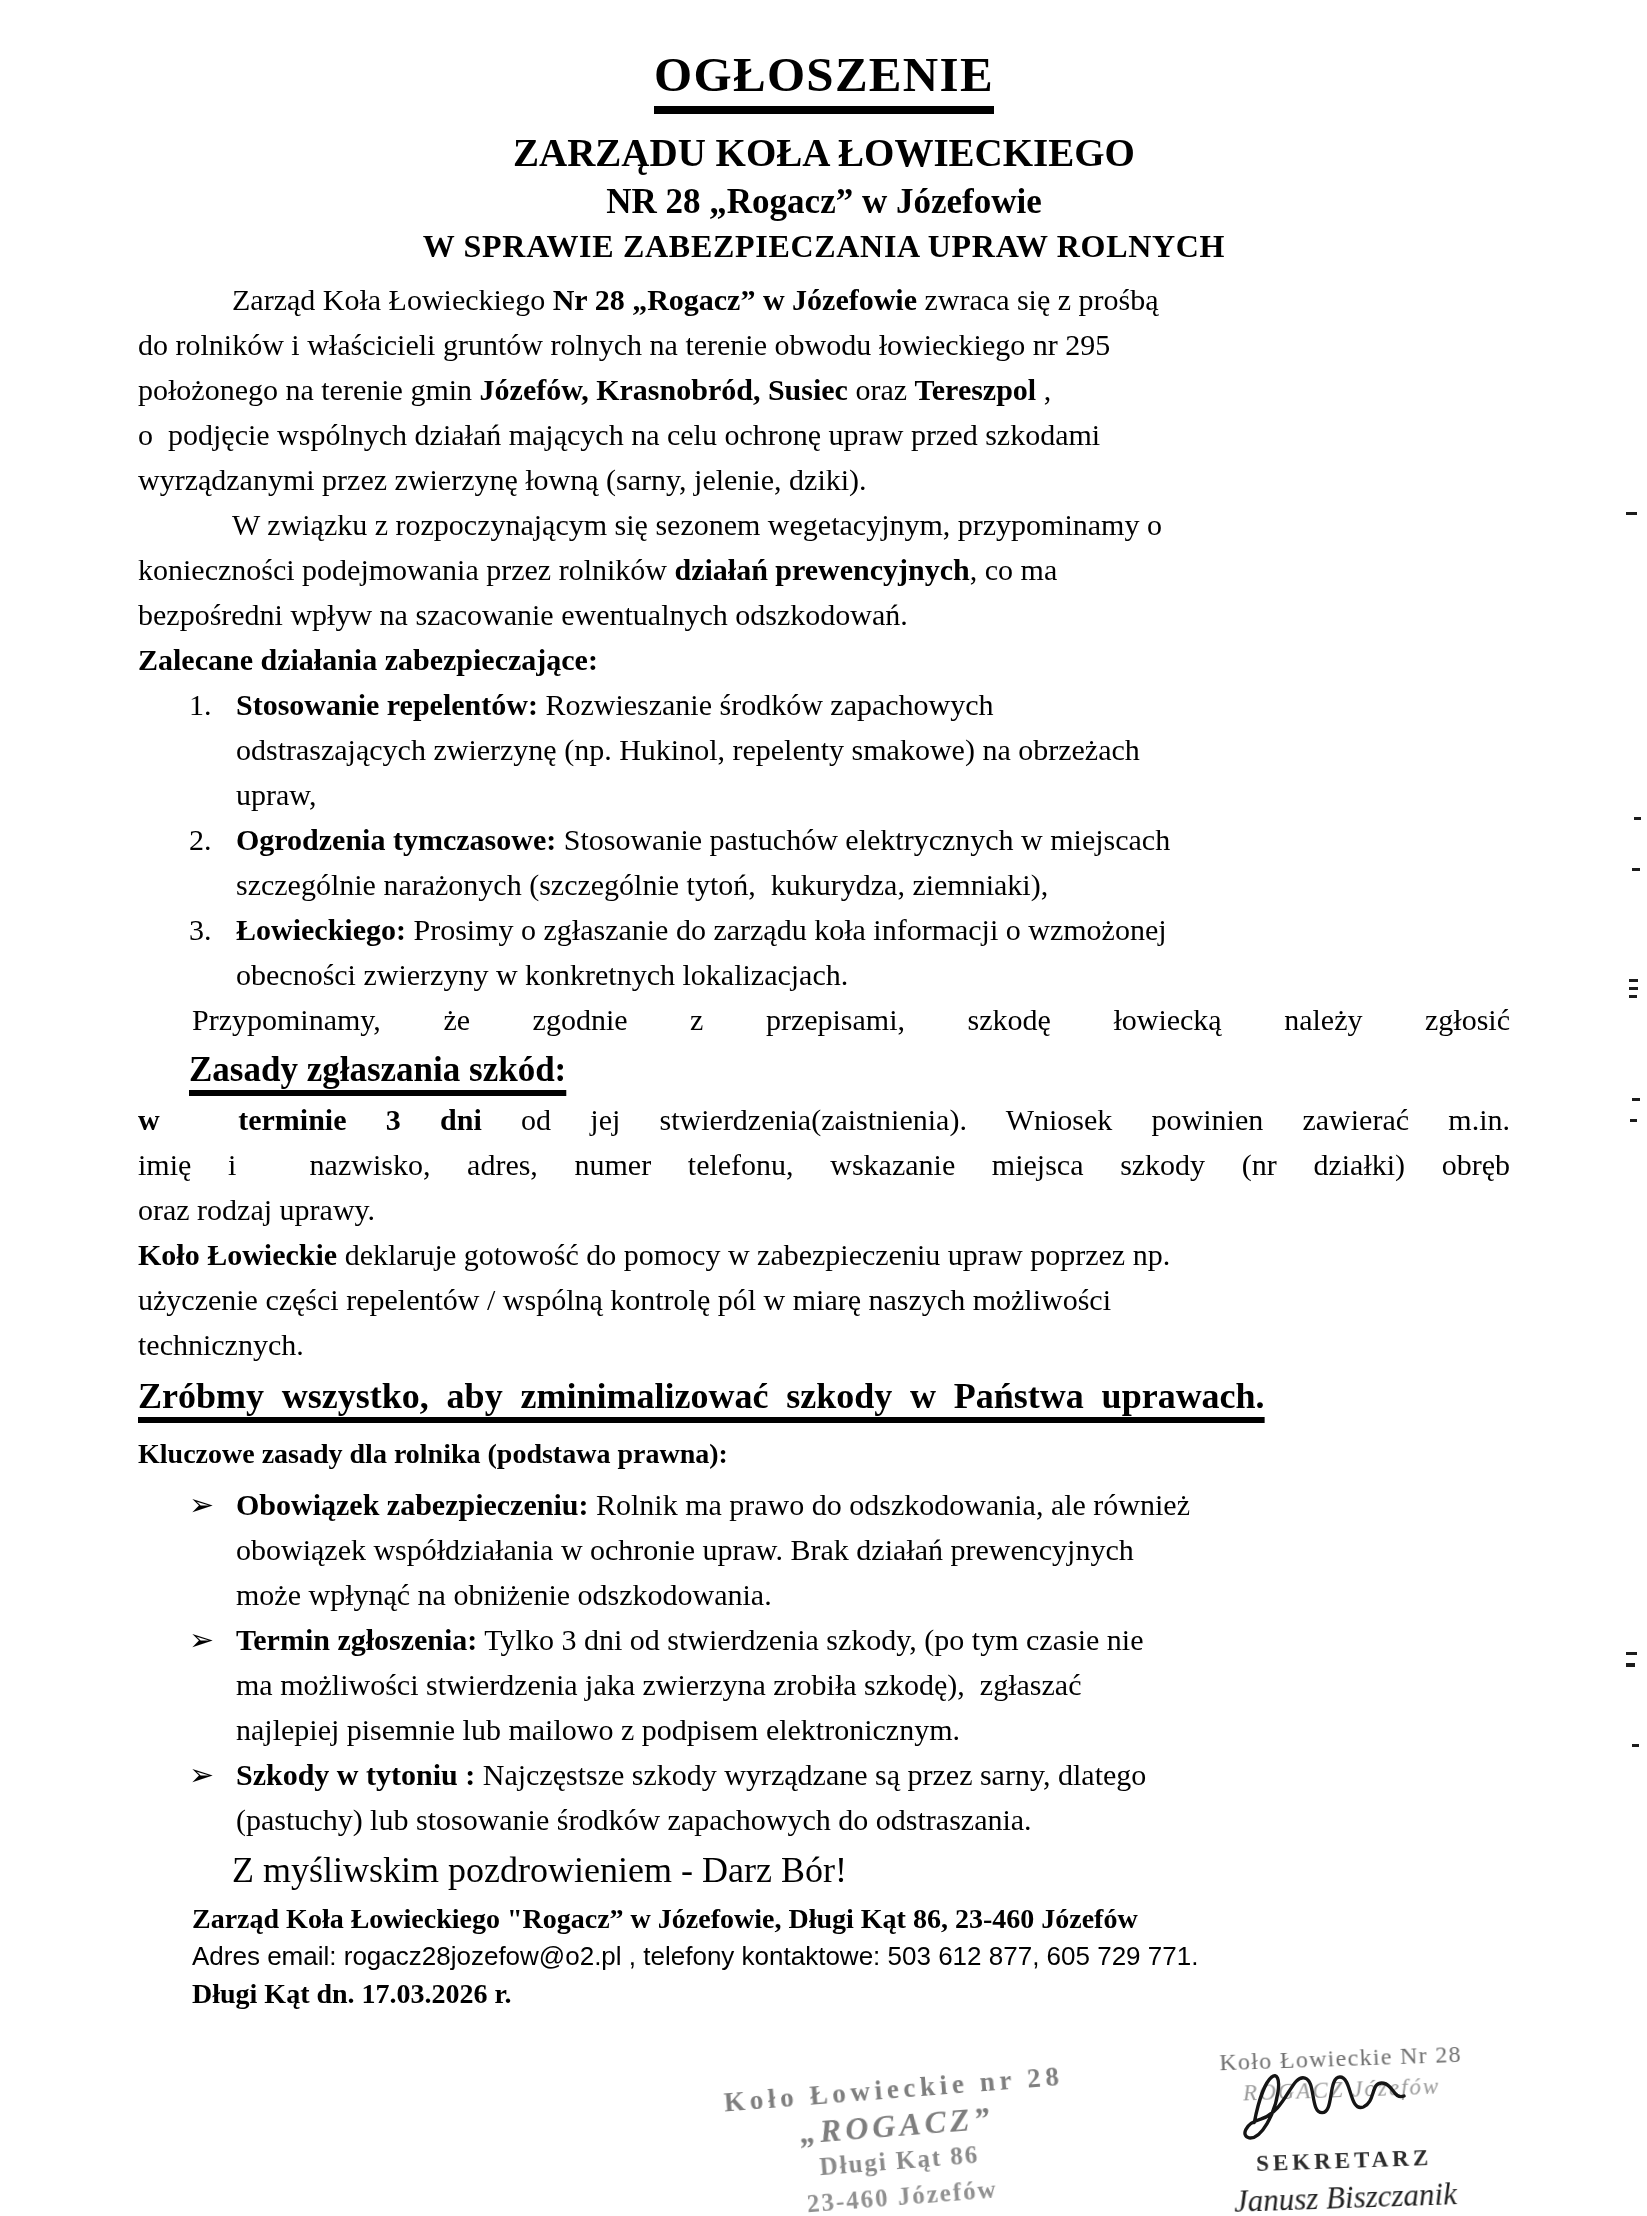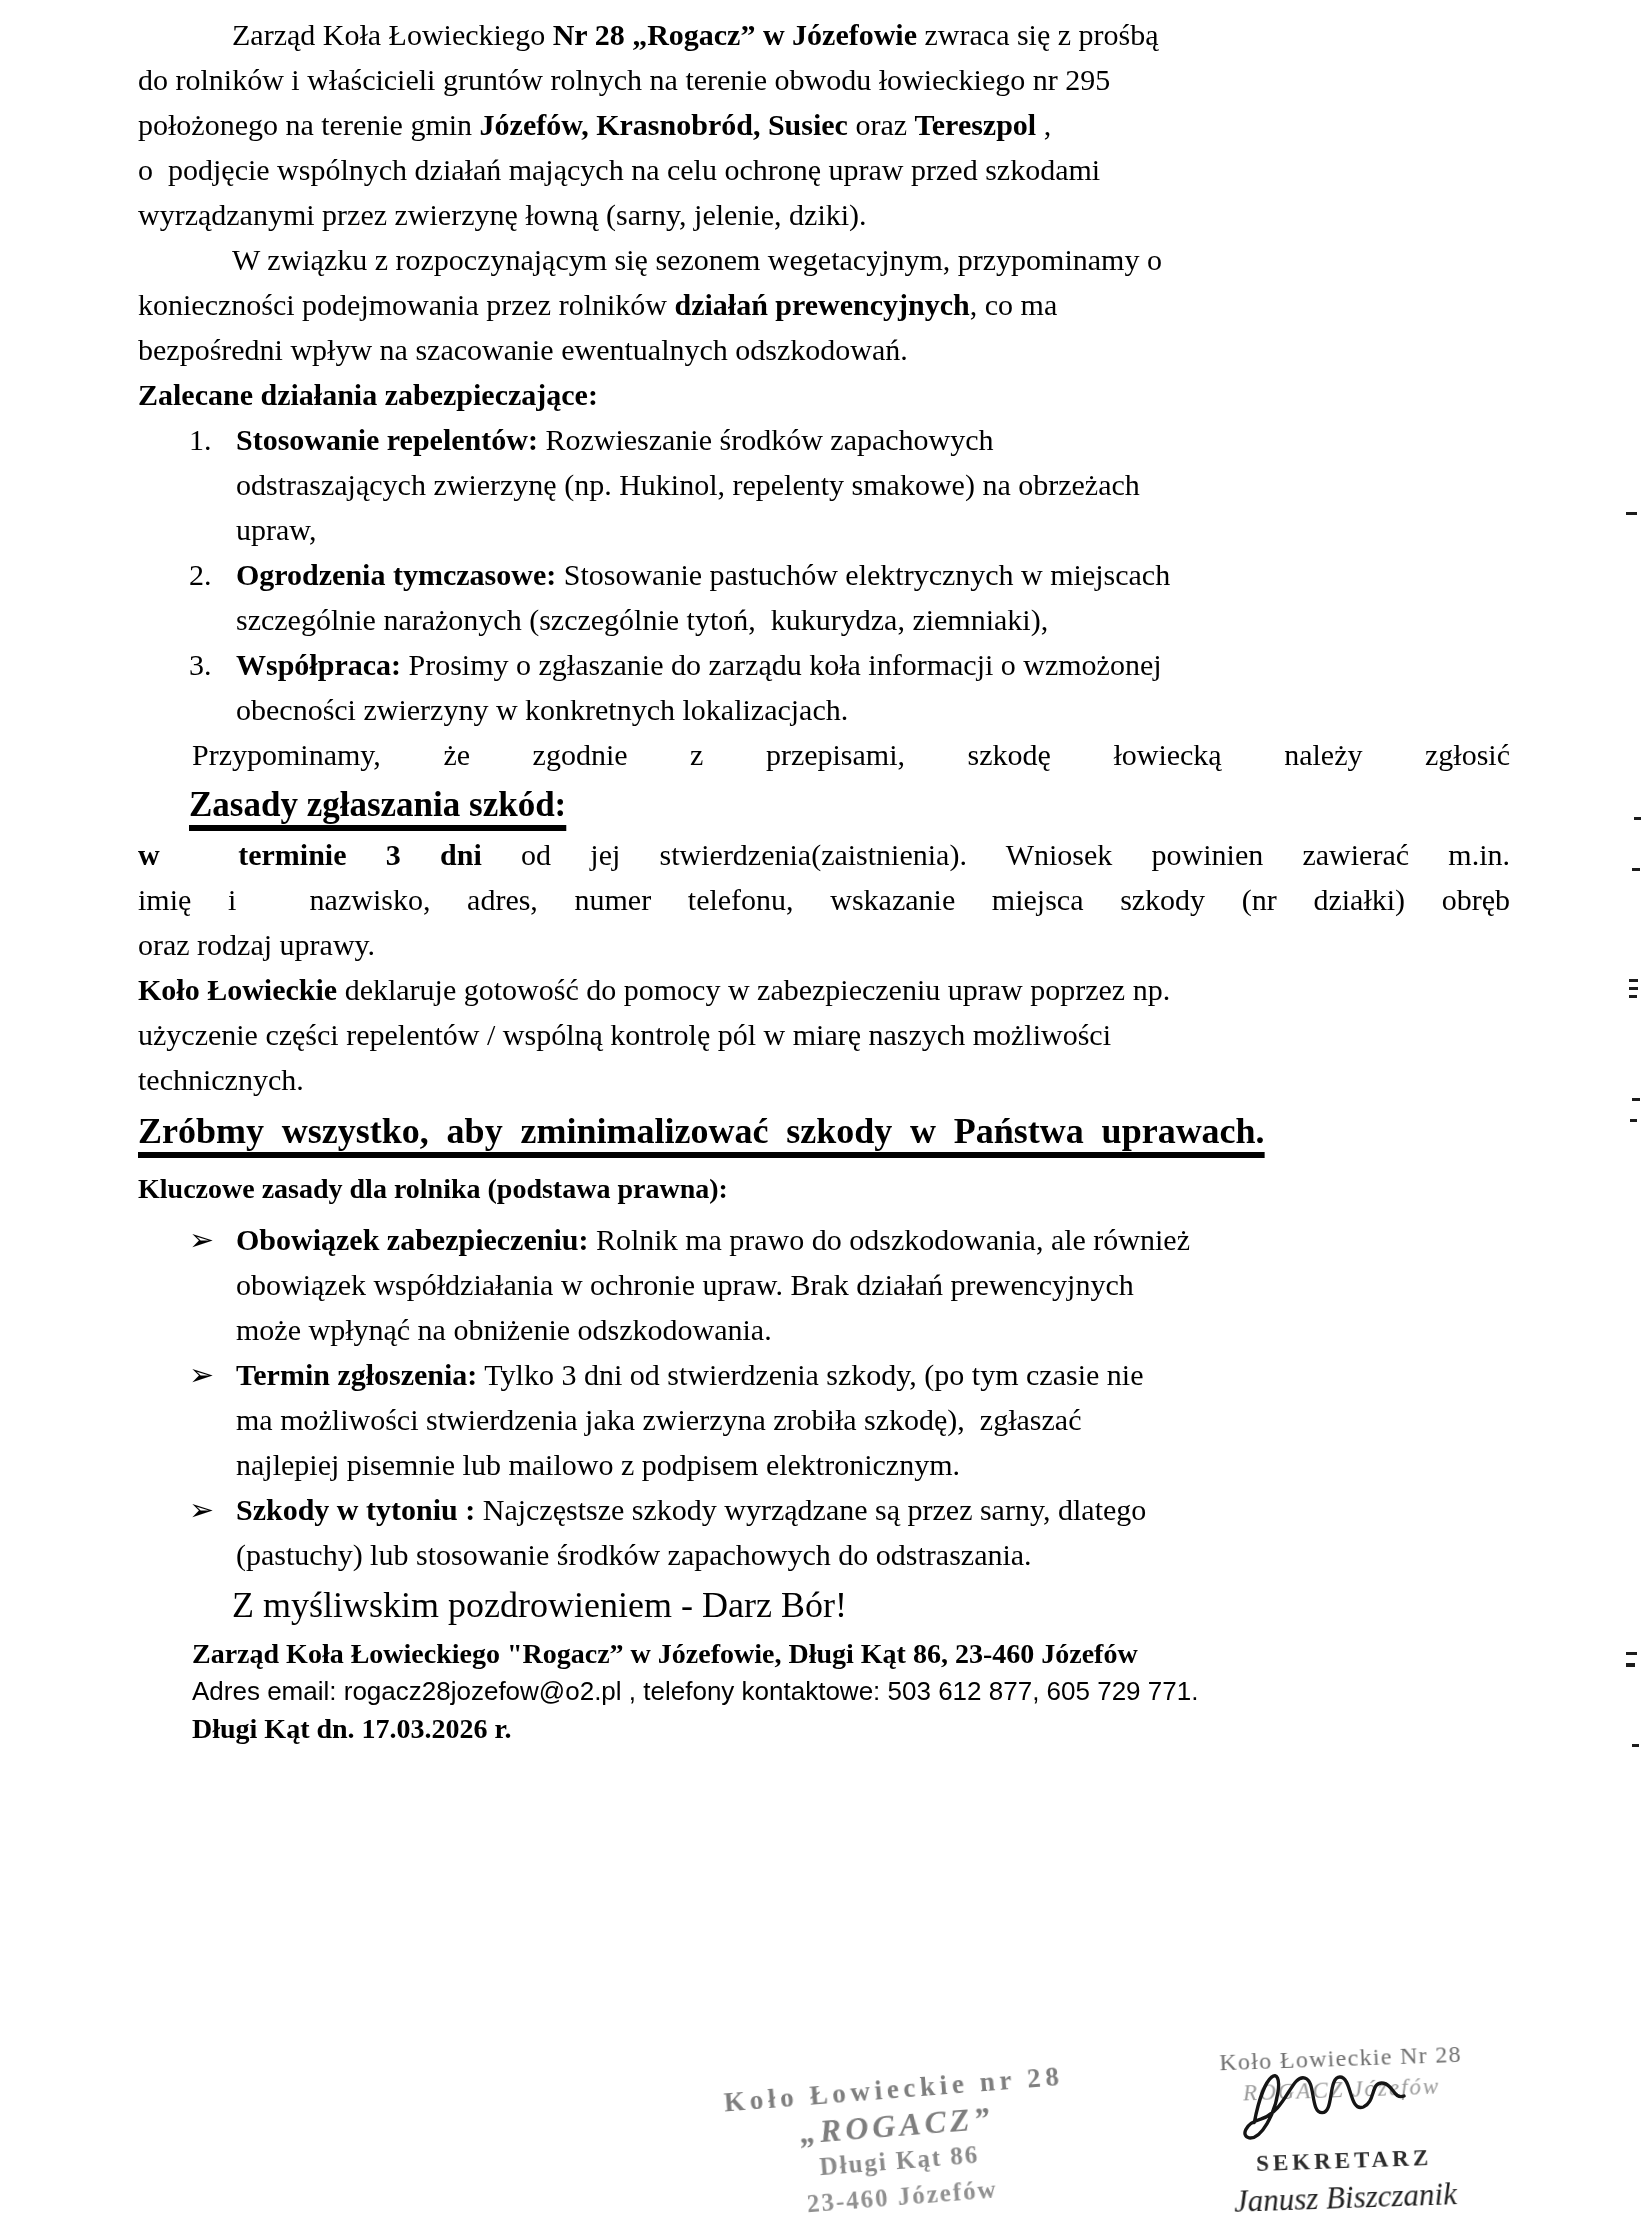--- a/index.html
+++ b/index.html
@@ -45,37 +45,43 @@
   .sr-name { font-size:31px; color:#1f1f1f; font-style:italic; margin-top:5.4px; }
   .signature { position:absolute; left:1229px; top:2050px; transform:rotate(-6deg); }
   
   .artifact { position:absolute; background:#1c1c1c; }
 </style>
 </head>
 <body>
 
 <div class="page">
 
+  <div class="header">
+    <div><span class="doc-title">OGŁOSZENIE</span></div>
+    <div class="h2">ZARZĄDU KOŁA ŁOWIECKIEGO</div>
+    <div class="h3">NR 28 „Rogacz” w Józefowie</div>
+    <div class="h4">W SPRAWIE ZABEZPIECZANIA UPRAW ROLNYCH</div>
+  </div>
 
   <div class="doc-body">
       <div class="tl" style="padding-left: 94px;"><span>Zarząd Koła Łowieckiego </span><span class="b">Nr 28 „Rogacz” w Józefowie</span><span> zwraca się z prośbą</span></div>
       <div class="tl"><span>do rolników i właścicieli gruntów rolnych na terenie obwodu łowieckiego nr 295</span></div>
       <div class="tl"><span>położonego na terenie gmin </span><span class="b">Józefów, Krasnobród, Susiec</span><span> oraz </span><span class="b">Tereszpol</span><span> ,</span></div>
       <div class="tl"><span>o&nbsp; podjęcie wspólnych działań mających na celu ochronę upraw przed szkodami</span></div>
       <div class="tl"><span>wyrządzanymi przez zwierzynę łowną (sarny, jelenie, dziki).</span></div>
       <div class="tl" style="padding-left: 94px;"><span>W związku z rozpoczynającym się sezonem wegetacyjnym, przypominamy o</span></div>
       <div class="tl"><span>konieczności podejmowania przez rolników </span><span class="b">działań prewencyjnych</span><span>, co ma</span></div>
       <div class="tl"><span>bezpośredni wpływ na szacowanie ewentualnych odszkodowań.</span></div>
       <div class="tl"><span class="b">Zalecane działania zabezpieczające:</span></div>
       <div class="tl" style="padding-left: 51px;"><span class="marker">1.</span><span class="b">Stosowanie repelentów:</span><span> Rozwieszanie środków zapachowych</span></div>
       <div class="tl" style="padding-left: 98px;"><span>odstraszających zwierzynę (np. Hukinol, repelenty smakowe) na obrzeżach</span></div>
       <div class="tl" style="padding-left: 98px;"><span>upraw,</span></div>
       <div class="tl" style="padding-left: 51px;"><span class="marker">2.</span><span class="b">Ogrodzenia tymczasowe:</span><span> Stosowanie pastuchów elektrycznych w miejscach</span></div>
       <div class="tl" style="padding-left: 98px;"><span>szczególnie narażonych (szczególnie tytoń,&nbsp; kukurydza, ziemniaki),</span></div>
-      <div class="tl" style="padding-left: 51px;"><span class="marker">3.</span><span class="b">Współpraca:</span><span> Prosimy o zgłaszanie do zarządu koła informacji o wzmożonej</span></div>
+      <div class="tl" style="padding-left: 51px;"><span class="marker">3.</span><span class="b">Łowieckiego:</span><span> Prosimy o zgłaszanie do zarządu koła informacji o wzmożonej</span></div>
       <div class="tl" style="padding-left: 98px;"><span>obecności zwierzyny w konkretnych lokalizacjach.</span></div>
       <div class="tl just" style="padding-left: 54px;"><span>Przypominamy, że zgodnie z przepisami, szkodę łowiecką należy zgłosić</span></div>
       <div class="tl" style="padding-left: 51px; font-size: 35px; line-height: 55px;"><span class="b u">Zasady zgłaszania szkód:</span></div>
       <div class="tl just"><span class="b">w&nbsp; terminie 3 dni</span><span> od jej stwierdzenia(zaistnienia). Wniosek powinien zawierać m.in.</span></div>
       <div class="tl just"><span>imię i&nbsp; nazwisko, adres, numer telefonu, wskazanie miejsca szkody (nr działki) obręb</span></div>
       <div class="tl"><span>oraz rodzaj uprawy.</span></div>
       <div class="tl"><span class="b">Koło Łowieckie</span><span> deklaruje gotowość do pomocy w zabezpieczeniu upraw poprzez np.</span></div>
       <div class="tl"><span>użyczenie części repelentów / wspólną kontrolę pól w miarę naszych możliwości</span></div>
       <div class="tl"><span>technicznych.</span></div>
       <div class="tl wide" style="font-size: 36px; line-height: 58px;"><span class="b u">Zróbmy wszystko, aby zminimalizować szkody w Państwa uprawach.</span></div>

